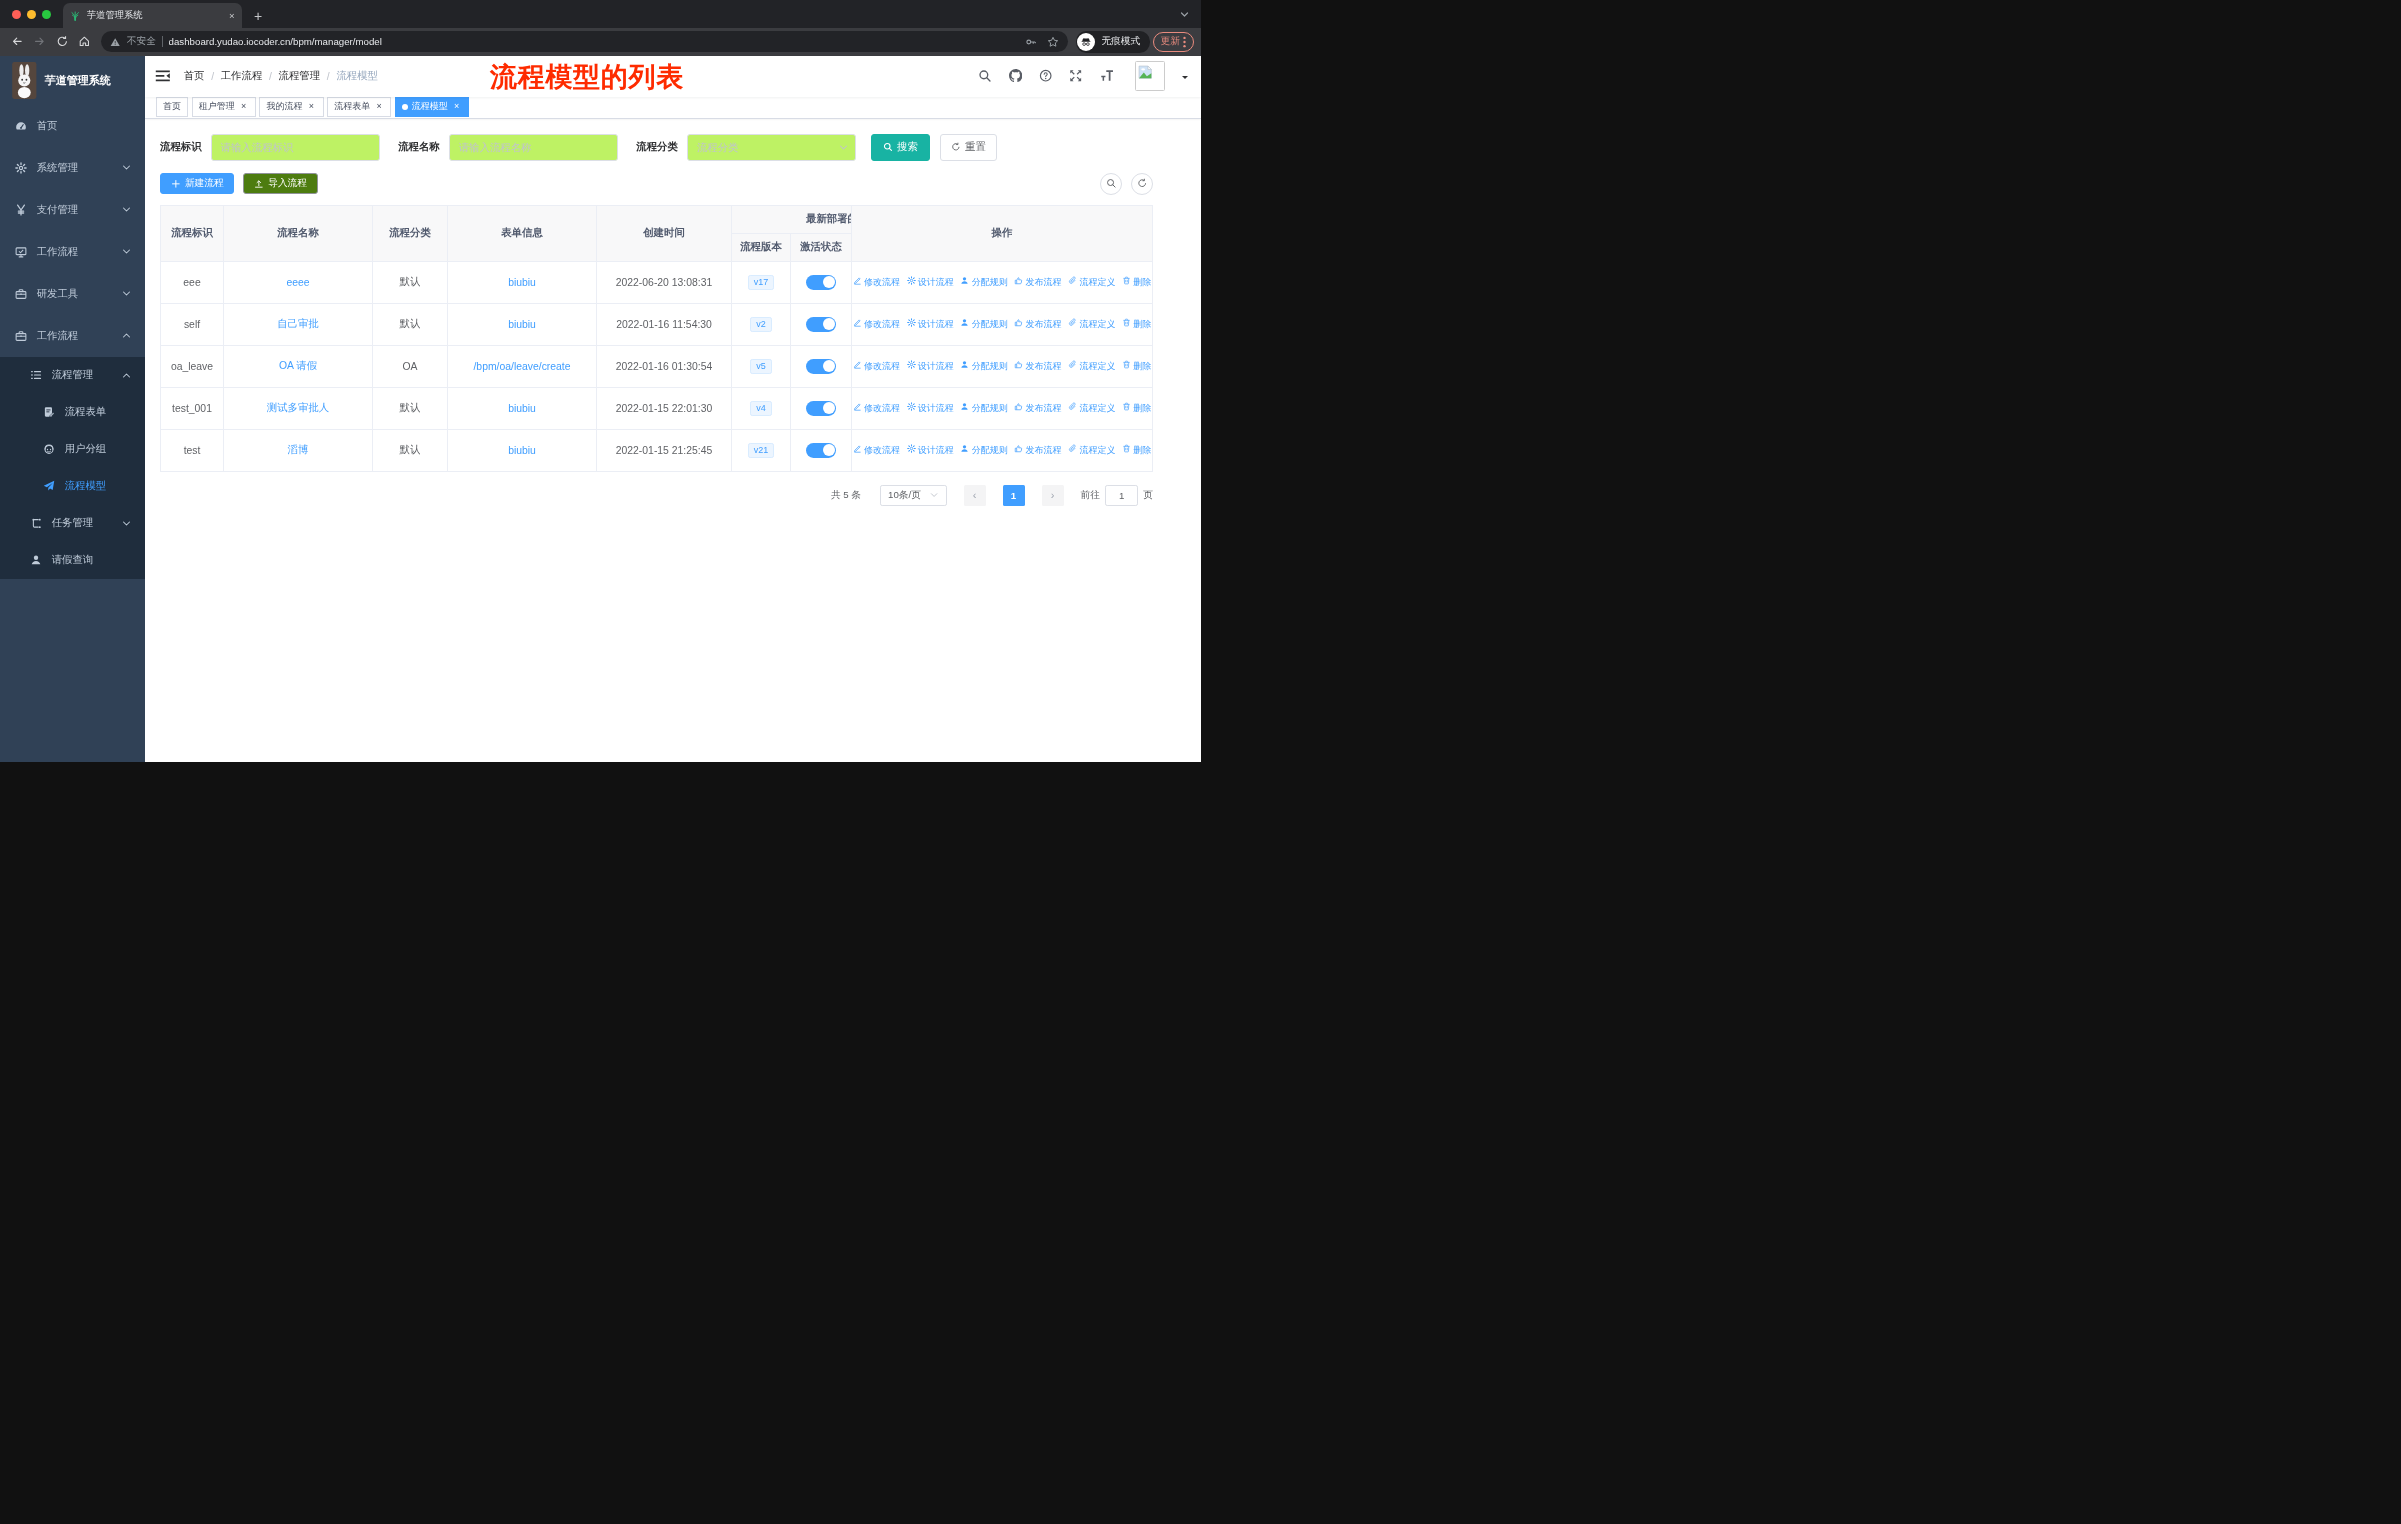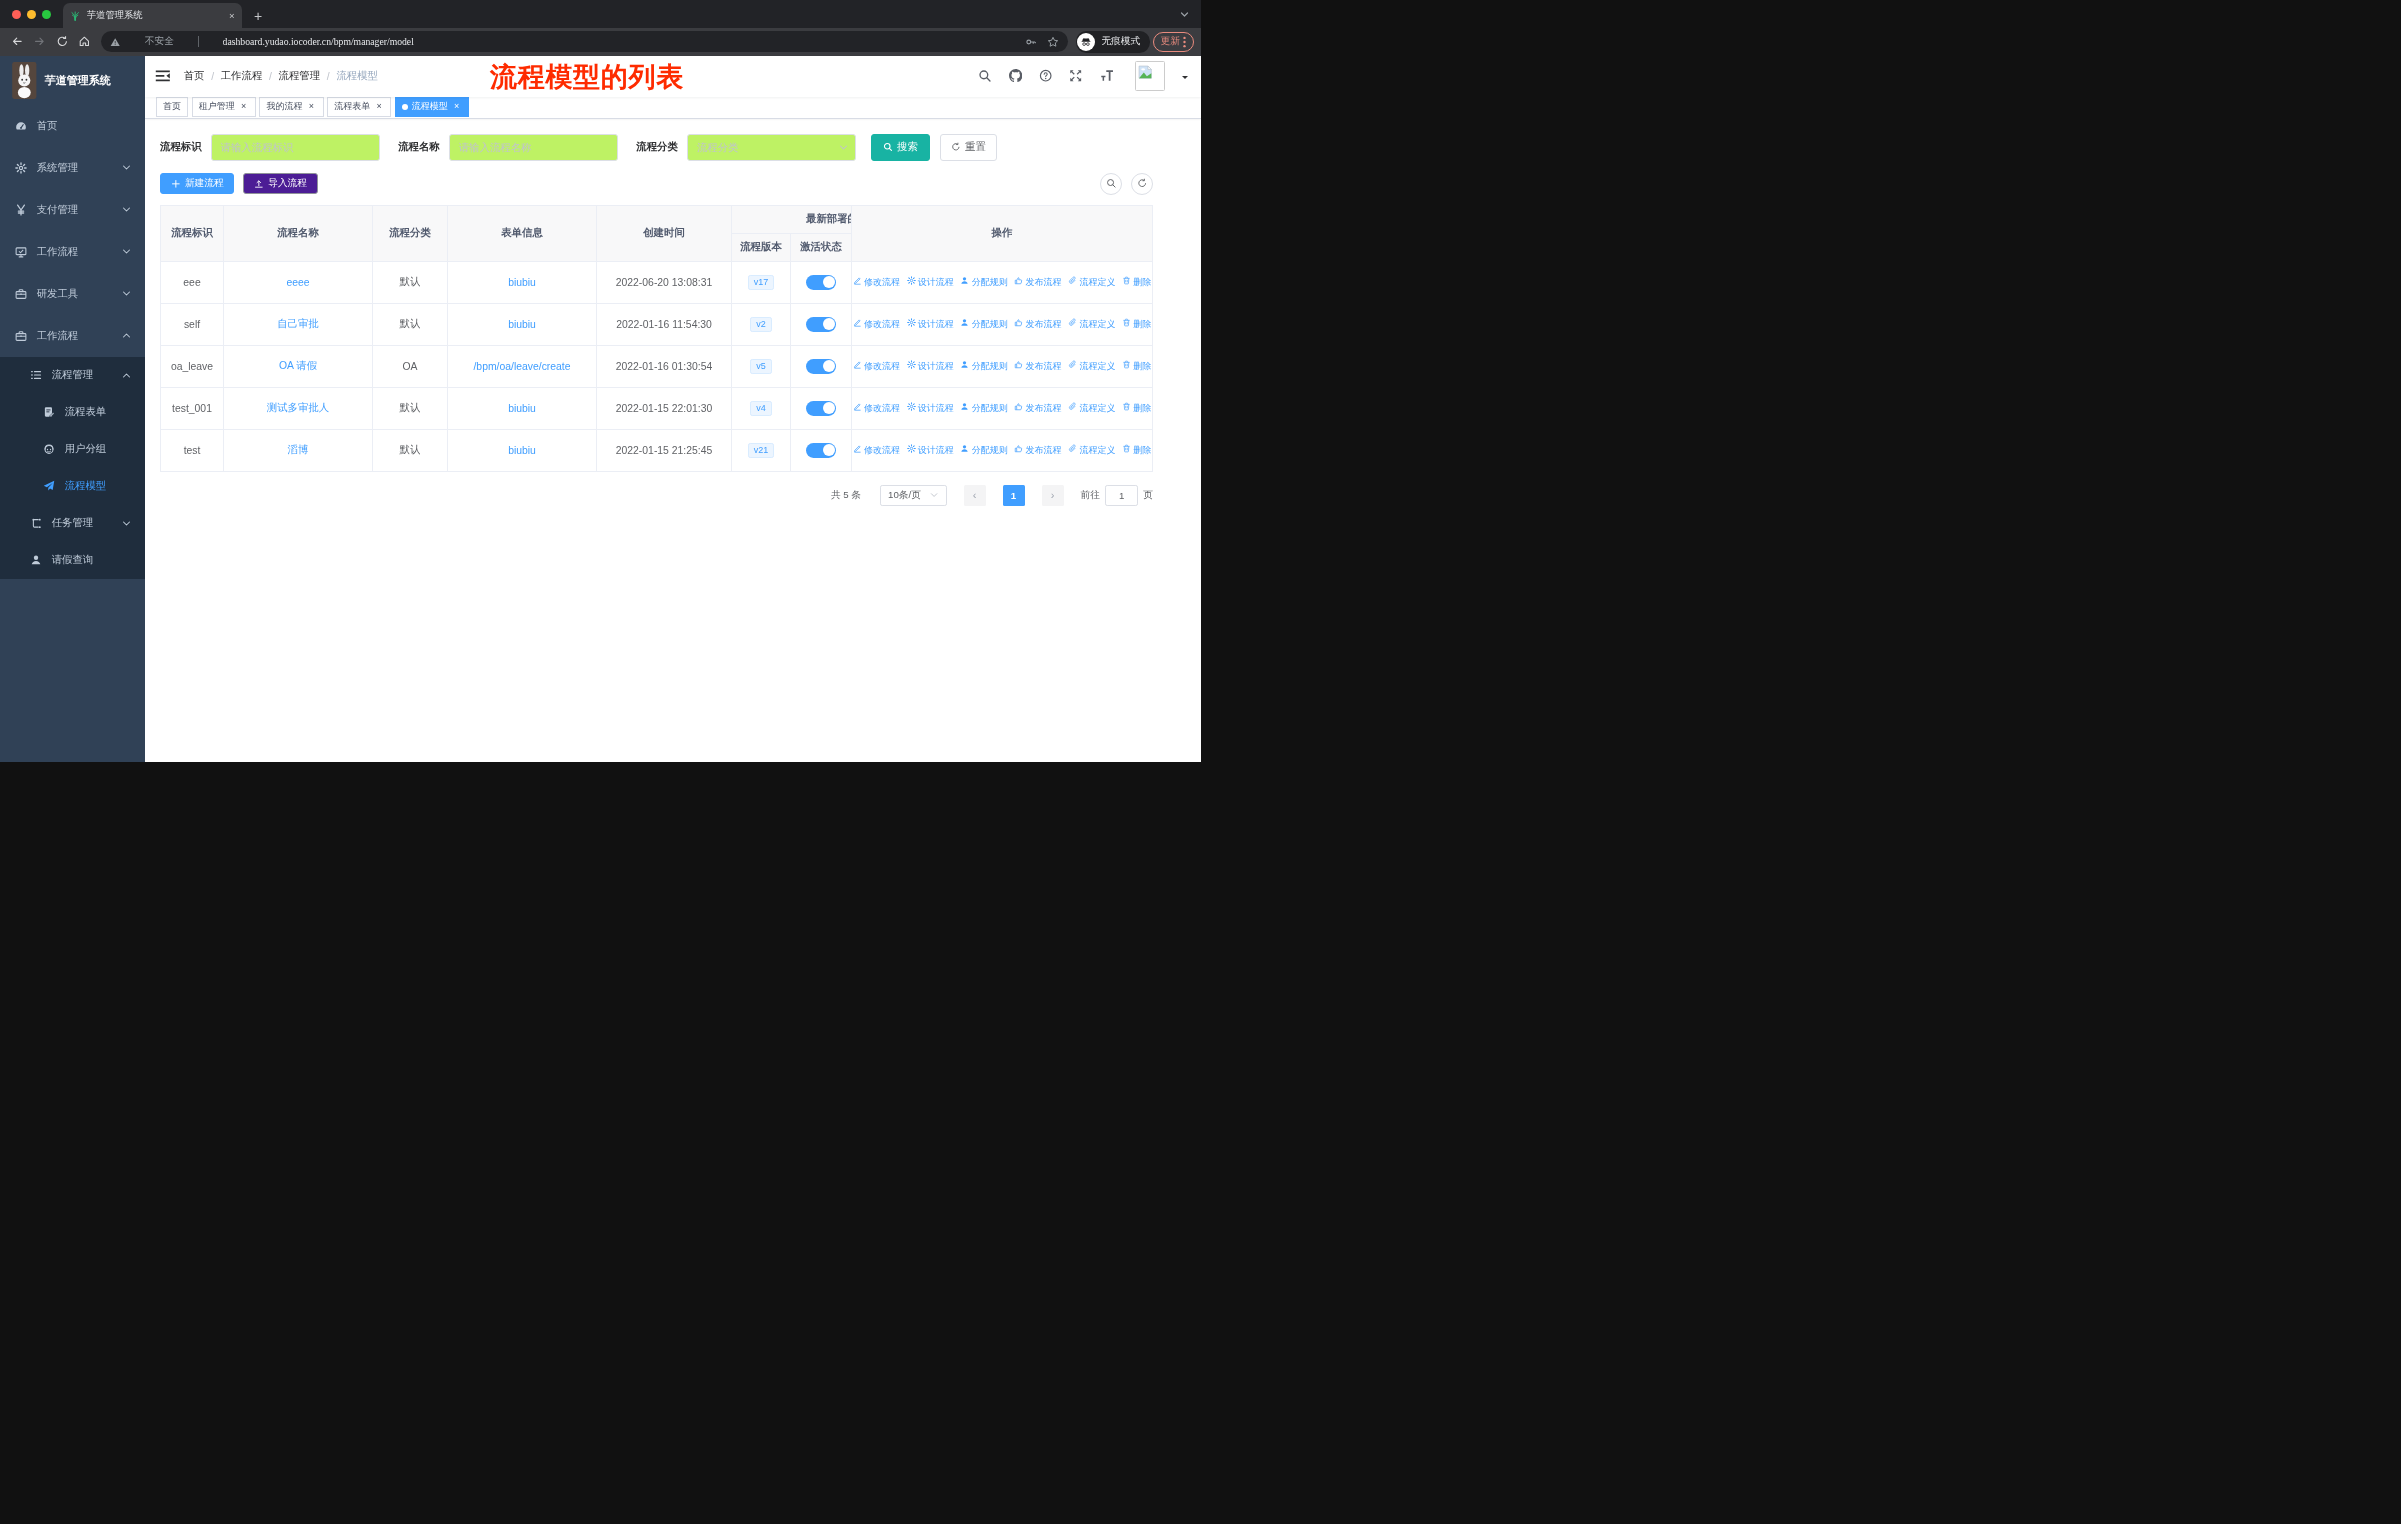--- a/index.html
+++ b/index.html
@@ -16,21 +16,21 @@
   .tab{height:24.6px;width:179px;background:#3b3c40;border-radius:6.7px 6.7px 0 0;display:flex;align-items:center;padding:0 7.4px;gap:6px;color:#e8eaed;font-size:9.3px;}
   .tab-title{white-space:nowrap;overflow:hidden;flex:1;}
   .tab-close{color:#c5c6c9;font-size:9.7px;cursor:pointer;}
   .newtab{color:#c5c6c9;font-size:14px;margin:0 0 4.5px 12px;cursor:pointer;}
   .tb-chevron{margin-left:auto;align-self:center;margin-right:12px;color:#9aa0a6;width:9px;height:9px;}
 
   .urlbar{height:27.5px;background:#3b3c40;display:flex;align-items:center;gap:3px;padding:0 7.4px;}
   .nav-ic{width:19.4px;height:19.4px;color:#d6d7d9;display:flex;align-items:center;justify-content:center;cursor:pointer;}
   .nav-ic.disabled{color:#717378;}
   .nav-ic svg{width:12.7px;height:12.7px;}
-  .addr{flex:1;height:21px;background:#222327;border-radius:10.4px;display:flex;align-items:center;padding:0 9px;gap:24px;color:#9aa0a6;font-size:9.7px;min-width:0;margin:0 4.5px;font-family:Liberation Serif, serif;}
+  .addr{flex:1;height:21px;background:#222327;border-radius:10.4px;display:flex;align-items:center;padding:0 9px;gap:6px;color:#9aa0a6;font-size:9.7px;min-width:0;margin:0 4.5px;}
   .addr .sep{width:0.7px;height:11px;background:#5f6368;}
   .addr .url{color:#e8eaed;white-space:nowrap;overflow:hidden;}
   .addr-right{margin-left:auto;display:flex;align-items:center;gap:10.4px;}
   .incog{display:flex;align-items:center;gap:6px;background:#202124;border-radius:10.4px;height:22px;padding:0 9.7px 0 1.5px;color:#e8eaed;font-size:9.7px;white-space:nowrap;}
   .incog-circle{width:18px;height:18px;background:#fff;border-radius:50%;display:flex;align-items:center;justify-content:center;}
   .incog-circle svg{width:12px;height:12px;}
   .update{display:flex;align-items:center;gap:3px;border:1.1px solid #e98b7e;color:#e98b7e;border-radius:10.4px;height:20px;padding:0 6.7px;font-size:9.7px;cursor:pointer;white-space:nowrap;}
 
   
   .app{display:flex;height:706px;}
@@ -79,21 +79,21 @@
   .f-select{position:relative;width:169px;}
   .f-select .chev-d{position:absolute;right:7.4px;top:9px;width:9px;height:9px;color:#c0c4cc;}
   .btn{display:inline-flex;align-items:center;justify-content:center;gap:4.5px;border-radius:3px;cursor:pointer;border:0.7px solid transparent;font-size:10.4px;white-space:nowrap;}
   .btn .bic{width:9.7px;height:9.7px;}
   .btn-search{background:#18b3a3;border-color:#18b3a3;color:#fff;height:27px;padding:0 11px;}
   .btn-reset{background:#fff;color:#606266;border-color:#dcdfe6;height:27px;padding:0 10.4px;margin-left:9.7px;}
 
   
   .toolbar{display:flex;align-items:center;margin-bottom:10.4px;}
   .btn-create{background:#409eff;border-color:#409eff;color:#fff;height:21.6px;padding:0 9.7px;font-size:9.7px;}
-  .btn-import{background:#4c1d95;border-color:#909399;color:#fff;height:21.6px;padding:0 9.7px;font-size:9.7px;margin-left:9px;}
+  .btn-import{background:#4d7c0f;border-color:#909399;color:#fff;height:21.6px;padding:0 9.7px;font-size:9.7px;margin-left:9px;}
   .tool-right{margin-left:auto;display:flex;gap:9px;}
   .circ{width:22px;height:22px;border-radius:50%;border:0.7px solid #dcdfe6;color:#606266;display:flex;align-items:center;justify-content:center;background:#fff;cursor:pointer;}
   .circ svg{width:10.4px;height:10.4px;}
 
   
   table.grid{width:100%;border-collapse:collapse;font-size:10.4px;color:#606266;table-layout:fixed;}
   .grid th,.grid td{border:0.7px solid #ebeef5;text-align:center;padding:0 3px;overflow:hidden;white-space:nowrap;}
   .grid thead th{background:#f8f8f9;color:#515a6e;font-weight:600;height:28px;}
   .grid tbody td{height:42px;background:#fff;}
   .grid th.group{position:relative;overflow:hidden;}

